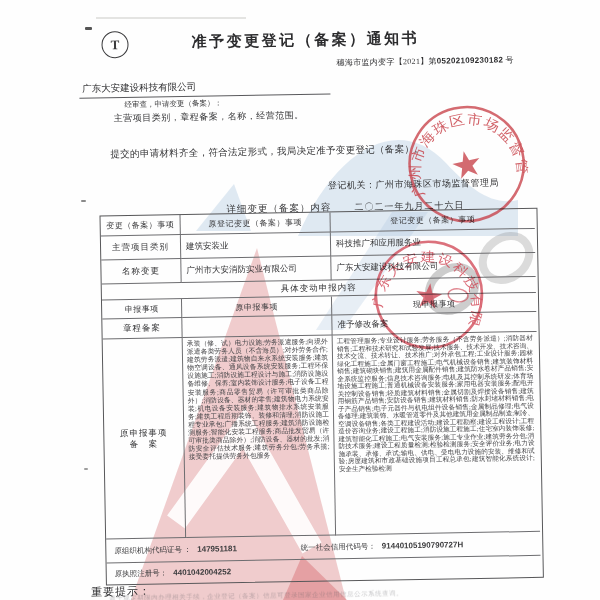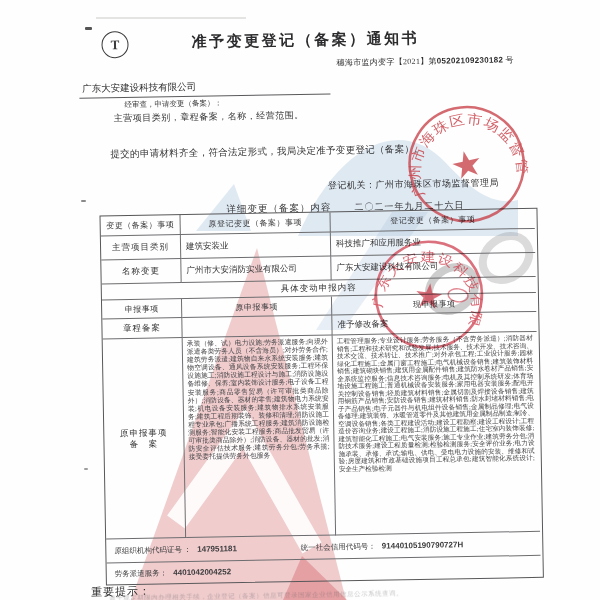--- a/index.html
+++ b/index.html
@@ -126,21 +126,21 @@
 
     <div class="cell span3 last codes-cell">
       <span>原组织机构代码证号 ：</span>
       <span class="num">147951181</span>
       <span class="gap28"></span>
       <span>统一社会信用代码号：</span>
       <span class="num">91440105190790727H</span>
     </div>
 
     <div class="cell span3 last nb codes-cell">
-      <span>劳务派遣服务：</span>
+      <span>原执照注册号：</span>
       <span class="num">4401042004252</span>
     </div>
   </div>
 
   <div class="abs notice-label">重要提示：</div>
   <div class="abs fine-print">请于规定期限内办理相关手续，企业登记（备案）信息可登录国家企业信用信息公示系统查询。</div>
 
   <svg class="abs seal seal1" width="126" height="126" viewBox="0 0 126 126">
     <defs>
       <path id="arc1" d="M 16,86 A 49,49 0 1 1 110,86"></path>

